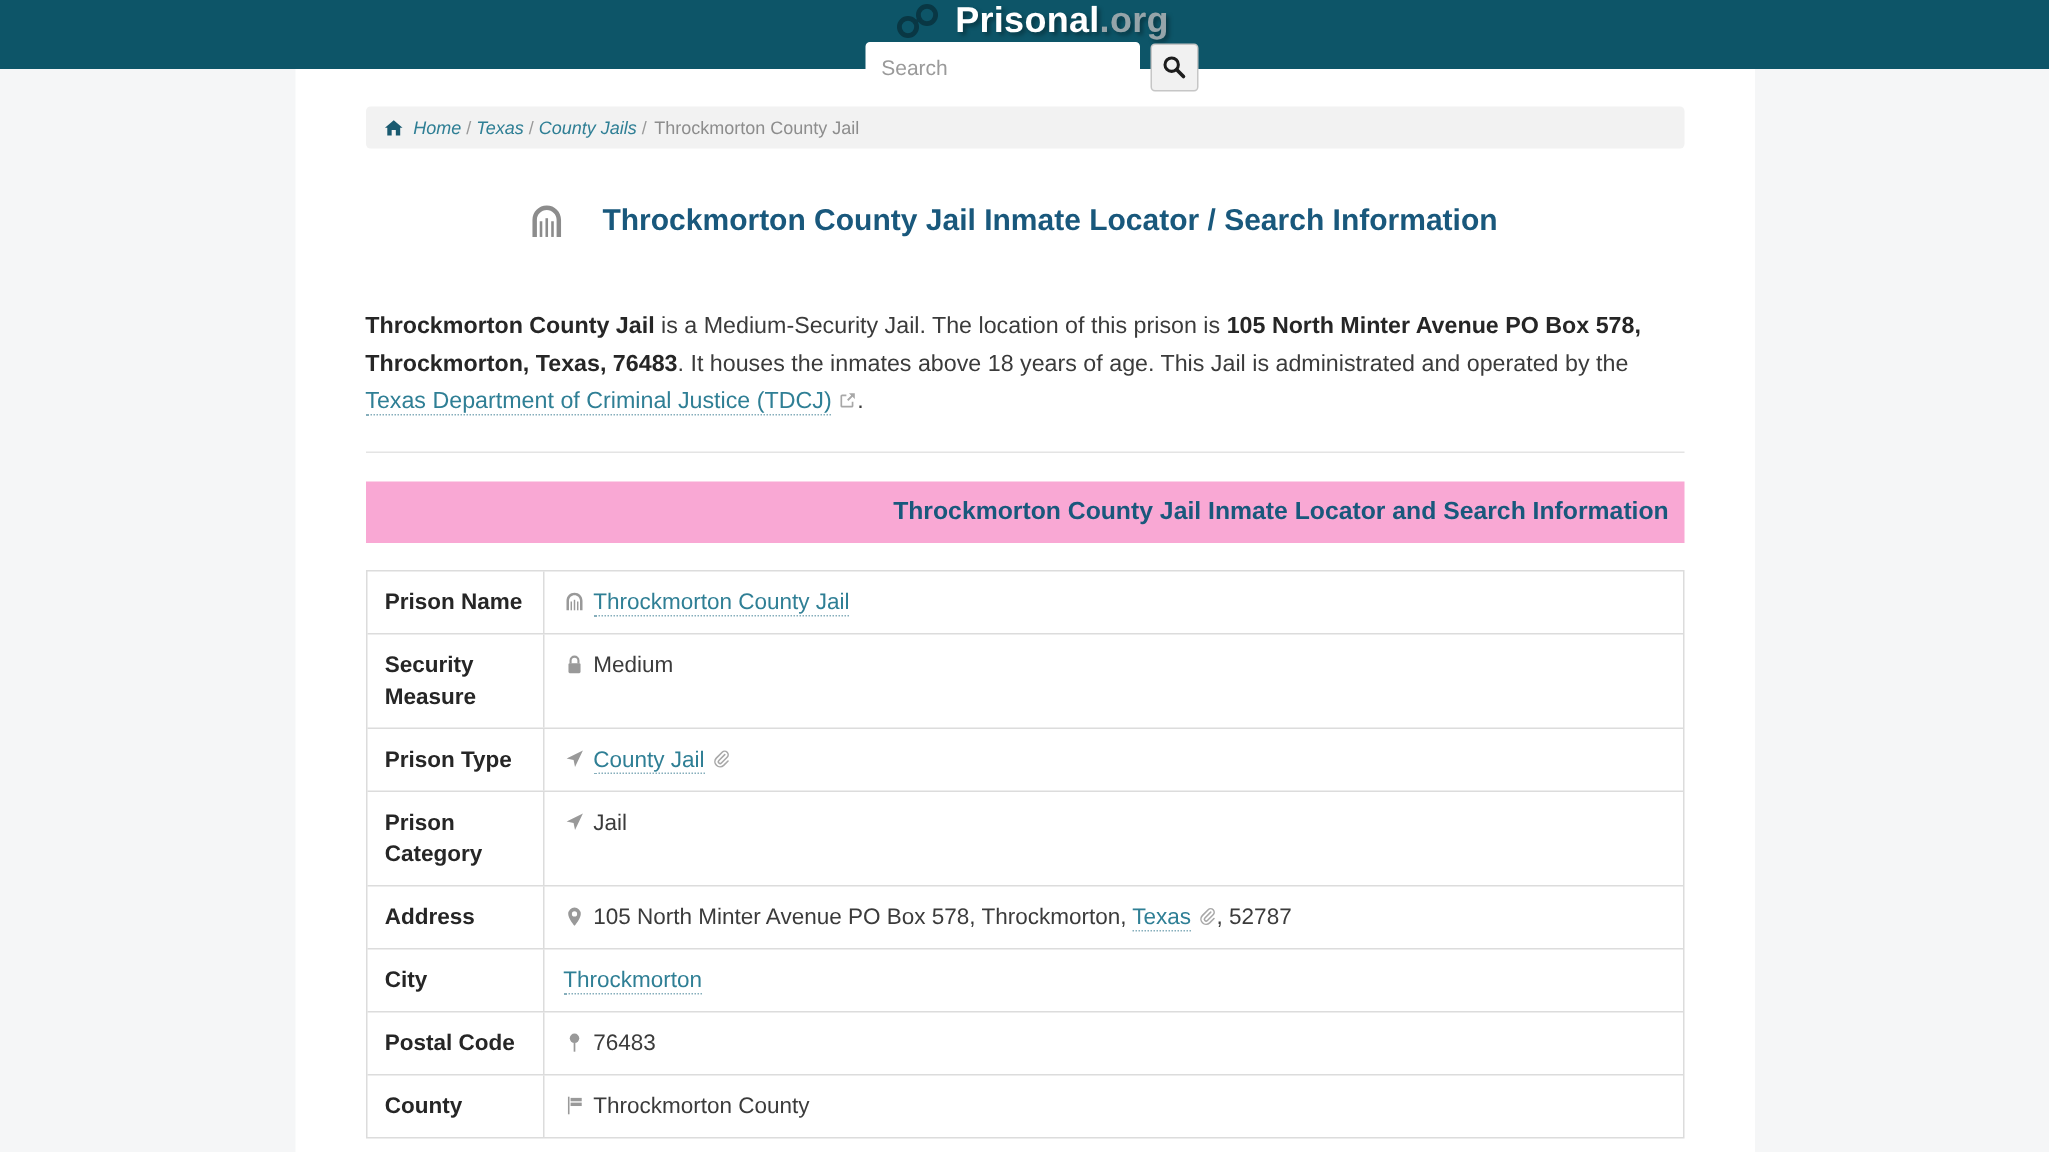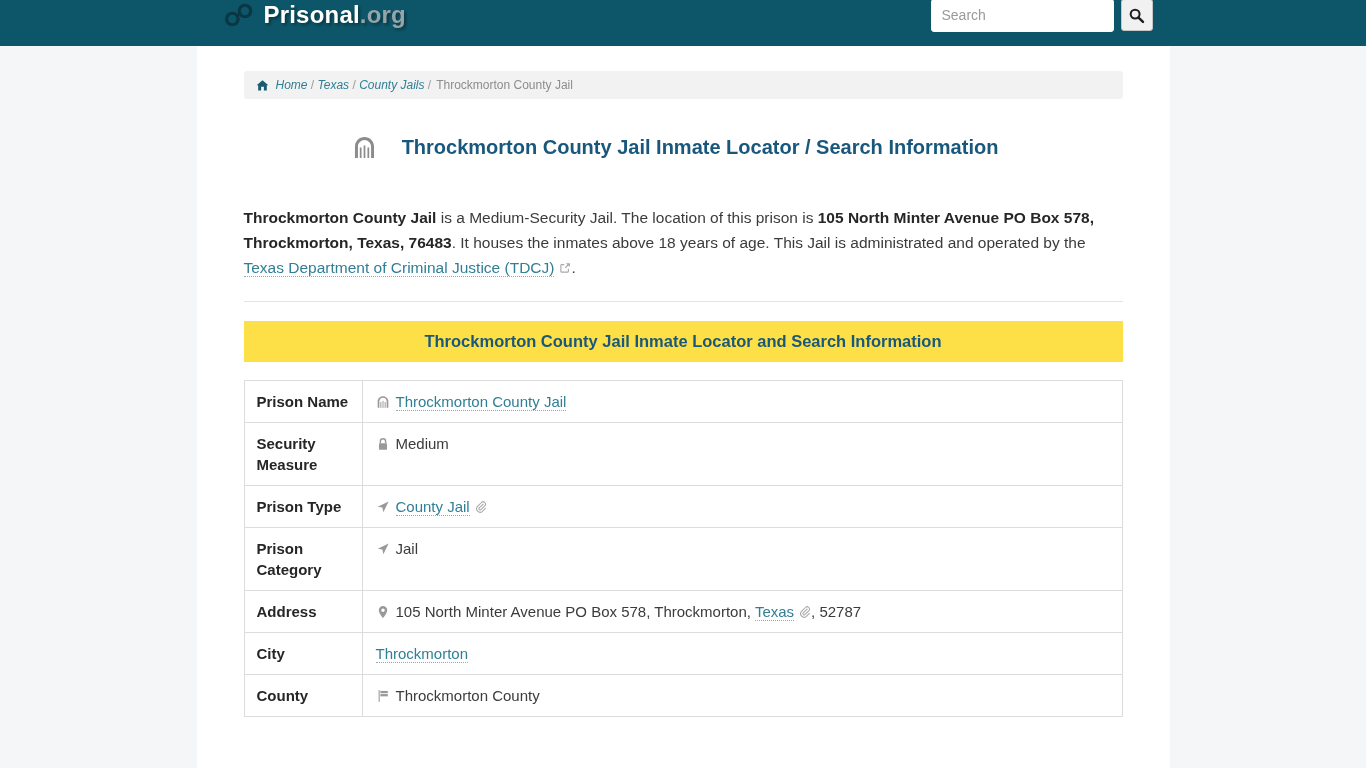--- a/index.html
+++ b/index.html
@@ -9,20 +9,21 @@
     background:#f5f6f7;
     font-family:"Liberation Sans", sans-serif;
     color:#3b3b3b;
   }
   
   .header { height:46px; background:#0d5568; }
   .header-inner {
     width:973px; margin:0 auto; height:100%;
     display:flex; align-items:center; justify-content:space-between;
     padding:0 17px 16px 26px;
+    flex-direction:column;
   }
   .brand { display:flex; align-items:center; gap:9px; cursor:pointer; }
   .brand-icon { color:#093744; display:inline-flex; }
   .brand-icon svg { width:32px; height:24px; }
   .brand-text { font-size:24px; font-weight:bold; color:#ffffff;
     text-shadow:2px 2px 3px rgba(0,0,0,0.35); letter-spacing:.2px; }
   .brand-tld { color:#95a4a9; }
   .search-area { display:flex; align-items:center; gap:7px; }
   .search-input {
     width:183px; height:33px; border:1px solid #ffffff; border-radius:3px;
@@ -56,22 +57,22 @@
   .page-title-icon { color:#8c8c8c; display:inline-flex; }
   .page-title-icon svg { width:25px; height:25px; }
   .page-title { font-size:20px; font-weight:bold; color:#19587c; margin:16px; }
   
   .intro { margin-top:30px; font-size:15.5px; line-height:25px; color:#3b3b3b; }
   .intro b { color:#262626; }
   .link { color:#2f7f95; text-decoration:none; border-bottom:1px dotted #86aebb; cursor:pointer; }
   .divider { margin:21px 0 0; border:none; border-top:1px solid #e4e4e4; }
   
   .section-head {
-    margin-top:19px; background:#fde047; padding:11px 10px;
-    text-align:center; font-size:16.5px; font-weight:bold; color:#19587c;
+    margin-top:19px; background:#f9a8d4; padding:11px 10px;
+    text-align:right; font-size:16.5px; font-weight:bold; color:#19587c;
   }
   
   .dtable { margin-top:18px; border:1px solid #dcdcdc; }
   .trow { display:flex; border-bottom:1px solid #dcdcdc; }
   .trow:last-child { border-bottom:none; }
   .tlabel {
     flex:0 0 117px; width:117px; padding:10px 8px 10px 12px;
     font-weight:bold; font-size:15px; color:#262626; line-height:21px;
   }
   .tvalue {
@@ -185,20 +186,27 @@
               <path d="M8 1.2a4.8 4.8 0 0 0-4.8 4.8C3.2 9.6 8 15 8 15s4.8-5.4 4.8-9A4.8 4.8 0 0 0 8 1.2zm0 6.8a2 2 0 1 1 0-4 2 2 0 0 1 0 4z"></path>
             </svg></span><span>105 North Minter Avenue PO Box 578, Throckmorton, </span><a class="link" href="#">Texas</a><span class="icn suffix"><svg viewBox="0 0 16 16">
               <path fill="none" stroke="currentColor" stroke-width="1.4" stroke-linecap="round" d="M10.9 4.1 5.7 9.3a1.55 1.55 0 0 0 2.2 2.2l5.1-5.1a3.1 3.1 0 0 0-4.4-4.4L3.4 7.2a4.6 4.6 0 0 0 6.5 6.5l3.9-3.9"></path>
             </svg></span><span>, 52787</span></div>
       </div>
       <div class="trow">
         <div class="tlabel">City</div>
         <div class="tvalue"><a class="link" href="#">Throckmorton</a></div>
       </div>
       <div class="trow">
+        <div class="tlabel">Postal Code</div>
+        <div class="tvalue"><span class="icn "><svg viewBox="0 0 16 16" fill="currentColor">
+              <circle cx="8" cy="4.8" r="3.6"></circle>
+              <rect x="7.35" y="8" width="1.3" height="7"></rect>
+            </svg></span><span>76483</span></div>
+      </div>
+      <div class="trow">
         <div class="tlabel">County</div>
         <div class="tvalue"><span class="icn "><svg viewBox="0 0 16 16" fill="currentColor">
               <rect x="3" y="1.3" width="1.2" height="13.4"></rect>
               <rect x="5" y="2.2" width="8.5" height="2.6"></rect>
               <rect x="5" y="5.8" width="8.5" height="2.6"></rect>
             </svg></span><span>Throckmorton County</span></div>
       </div>
     </div>
 
 </div>

